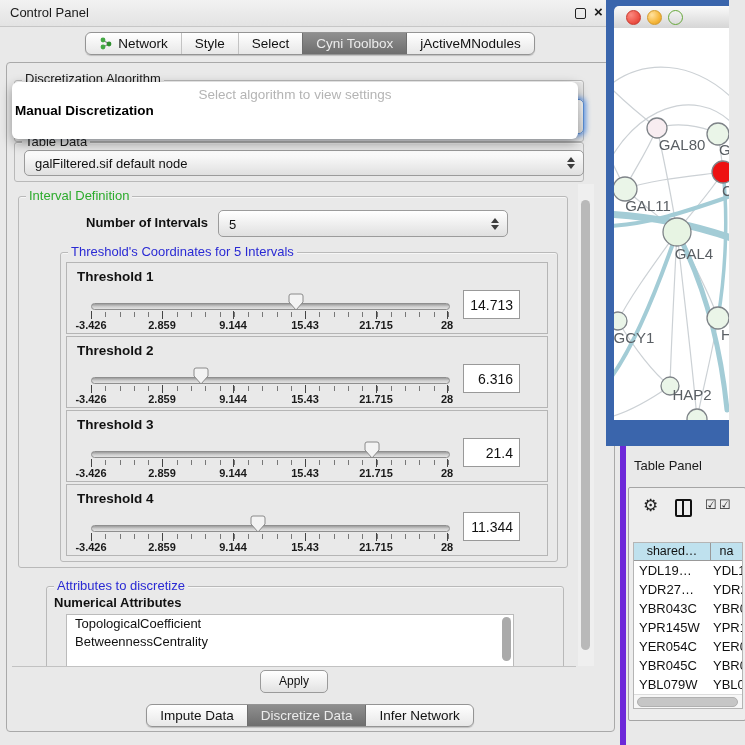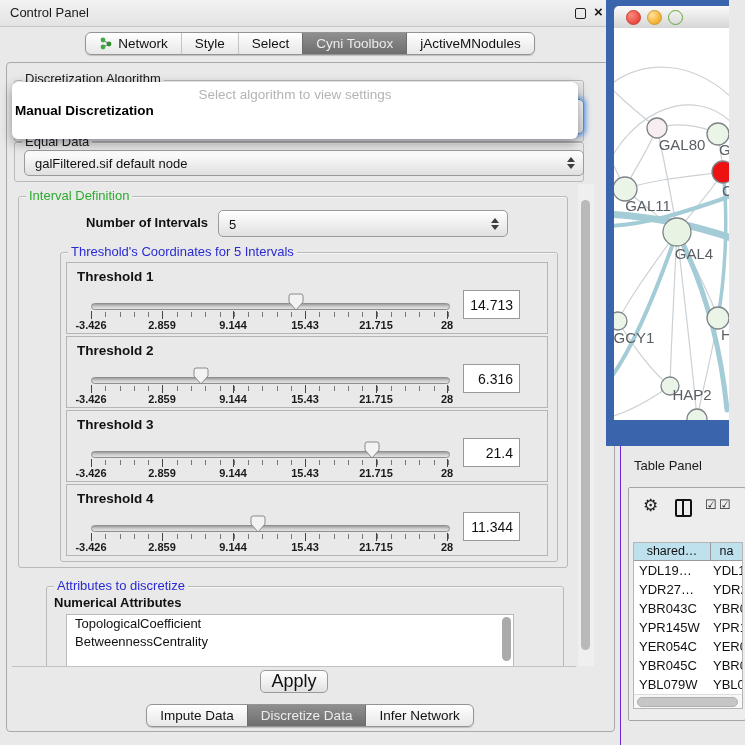--- a/index.html
+++ b/index.html
@@ -1,20 +1,20 @@
 <!DOCTYPE html>
 <html><head>
 <meta charset="utf-8">
 <style>
   html,body{margin:0;padding:0;}
   body{width:745px;height:745px;position:relative;overflow:hidden;background:#e9e9e9;
        font-family:"Liberation Sans",sans-serif;color:#111;}
   .a{position:absolute;}
   
-  .lpanel{left:0;top:0;width:620px;height:745px;background:#e9e9e9;border-right:1px solid #6d28d9;}
+  .lpanel{left:0;top:0;width:620px;height:745px;background:#e9e9e9;border-right:6px solid #6d28d9;}
   .titlebar{left:0;top:0;width:620px;height:26px;background:linear-gradient(#f2f2f2,#e3e3e3);
             border-bottom:1px solid #c6c6c6;}
   .titlebar .t{position:absolute;left:10px;top:5px;font-size:13px;color:#1a1a1a;}
   .float-btn{position:absolute;left:575px;top:8px;width:9px;height:9px;border:1.5px solid #222;border-radius:2px;}
   .close-btn{position:absolute;left:594px;top:3px;font-size:15px;font-weight:bold;color:#1a1a1a;}
   
   .segwrap{left:0;width:620px;display:flex;justify-content:center;}
   .seg{display:flex;border:1px solid #949494;border-radius:6px;overflow:hidden;
        background:linear-gradient(#ffffff,#e7e7e7);box-shadow:0 1px 1px rgba(0,0,0,.18);}
   .seg-item{padding:3px 13px;font-size:13.5px;color:#111;border-left:1px solid #c3c3c3;display:flex;align-items:center;gap:5px;white-space:nowrap;}
@@ -51,21 +51,21 @@
   .mtick{position:absolute;top:48px;width:1px;height:8px;background:#444;}
   .slabel{position:absolute;top:56px;font-size:11px;font-weight:bold;color:#1a1a1a;transform:translateX(-50%);white-space:nowrap;}
   .handle{position:absolute;top:30px;width:16px;height:18px;}
   .valbox{position:absolute;left:396px;top:27px;width:57px;height:29px;background:#fff;border:1px solid #999;
           font-size:14px;text-align:right;line-height:29px;padding-right:6px;box-sizing:border-box;}
   
   .attlist{position:absolute;left:54px;top:430px;width:446px;height:52px;background:#fff;border:1px solid #bbb;overflow:hidden;}
   .attlist .item{font-size:13px;line-height:18px;padding-left:8px;}
   .listthumb{position:absolute;right:2px;top:2px;width:9px;height:44px;background:#aaa;border-radius:5px;}
   .button{background:linear-gradient(#ffffff,#e2e2e2);border:1px solid #9a9a9a;border-radius:5px;
-          font-size:18px;text-align:center;}
+          font-size:12px;text-align:center;}
   
   .netframe{left:606px;top:0;width:123px;height:446px;background:#3a65ac;}
   .nettitle{position:absolute;left:8px;top:6px;width:115px;height:22px;border-top-left-radius:5px;
             background:linear-gradient(#fafafa,#d6d6d6);border-bottom:1px solid #aaa;}
   .light{position:absolute;top:4px;width:13px;height:13px;border-radius:50%;}
   .canvas{position:absolute;left:8px;top:28px;width:115px;height:392px;background:#fff;overflow:hidden;}
   .tp-title{left:634px;top:458px;font-size:13px;color:#1a1a1a;}
   .tp-box{left:628px;top:487px;width:116px;height:232px;border:1px solid #a5a5a5;border-radius:2px;background:#ededed;}
   .tp-gear{position:absolute;left:14px;top:9px;font-size:17px;color:#222;line-height:17px;}
   .tp-split{position:absolute;left:46px;top:11px;width:13px;height:14px;border:2px solid #111;border-radius:2px;}
@@ -131,21 +131,21 @@
         <i class="dn"></i>
       </span>
   </div>
 
   <div class="a popup">
     <div class="prompt">Select algorithm to view settings</div>
     <div class="opt" style="top:21px;font-weight:bold;">Manual Discretization</div>
   </div>
 
   <div class="a groupbox" style="left:14px;top:142px;width:568px;height:38px;"></div>
-  <span class="grouptitle" style="left:22px;top:135px;color:#1a1a1a;">Equal Data</span>
+  <span class="grouptitle" style="left:22px;top:135px;color:#1a1a1a;">Table Data</span>
   <div class="a combo" style="left:24px;top:150px;width:558px;height:24px;">
     <span class="val">galFiltered.sif default node</span>
     <span class="spin">
         <i class="up"></i>
         <i class="dn"></i>
       </span>
   </div>
 
   <div class="a viewport">
 

